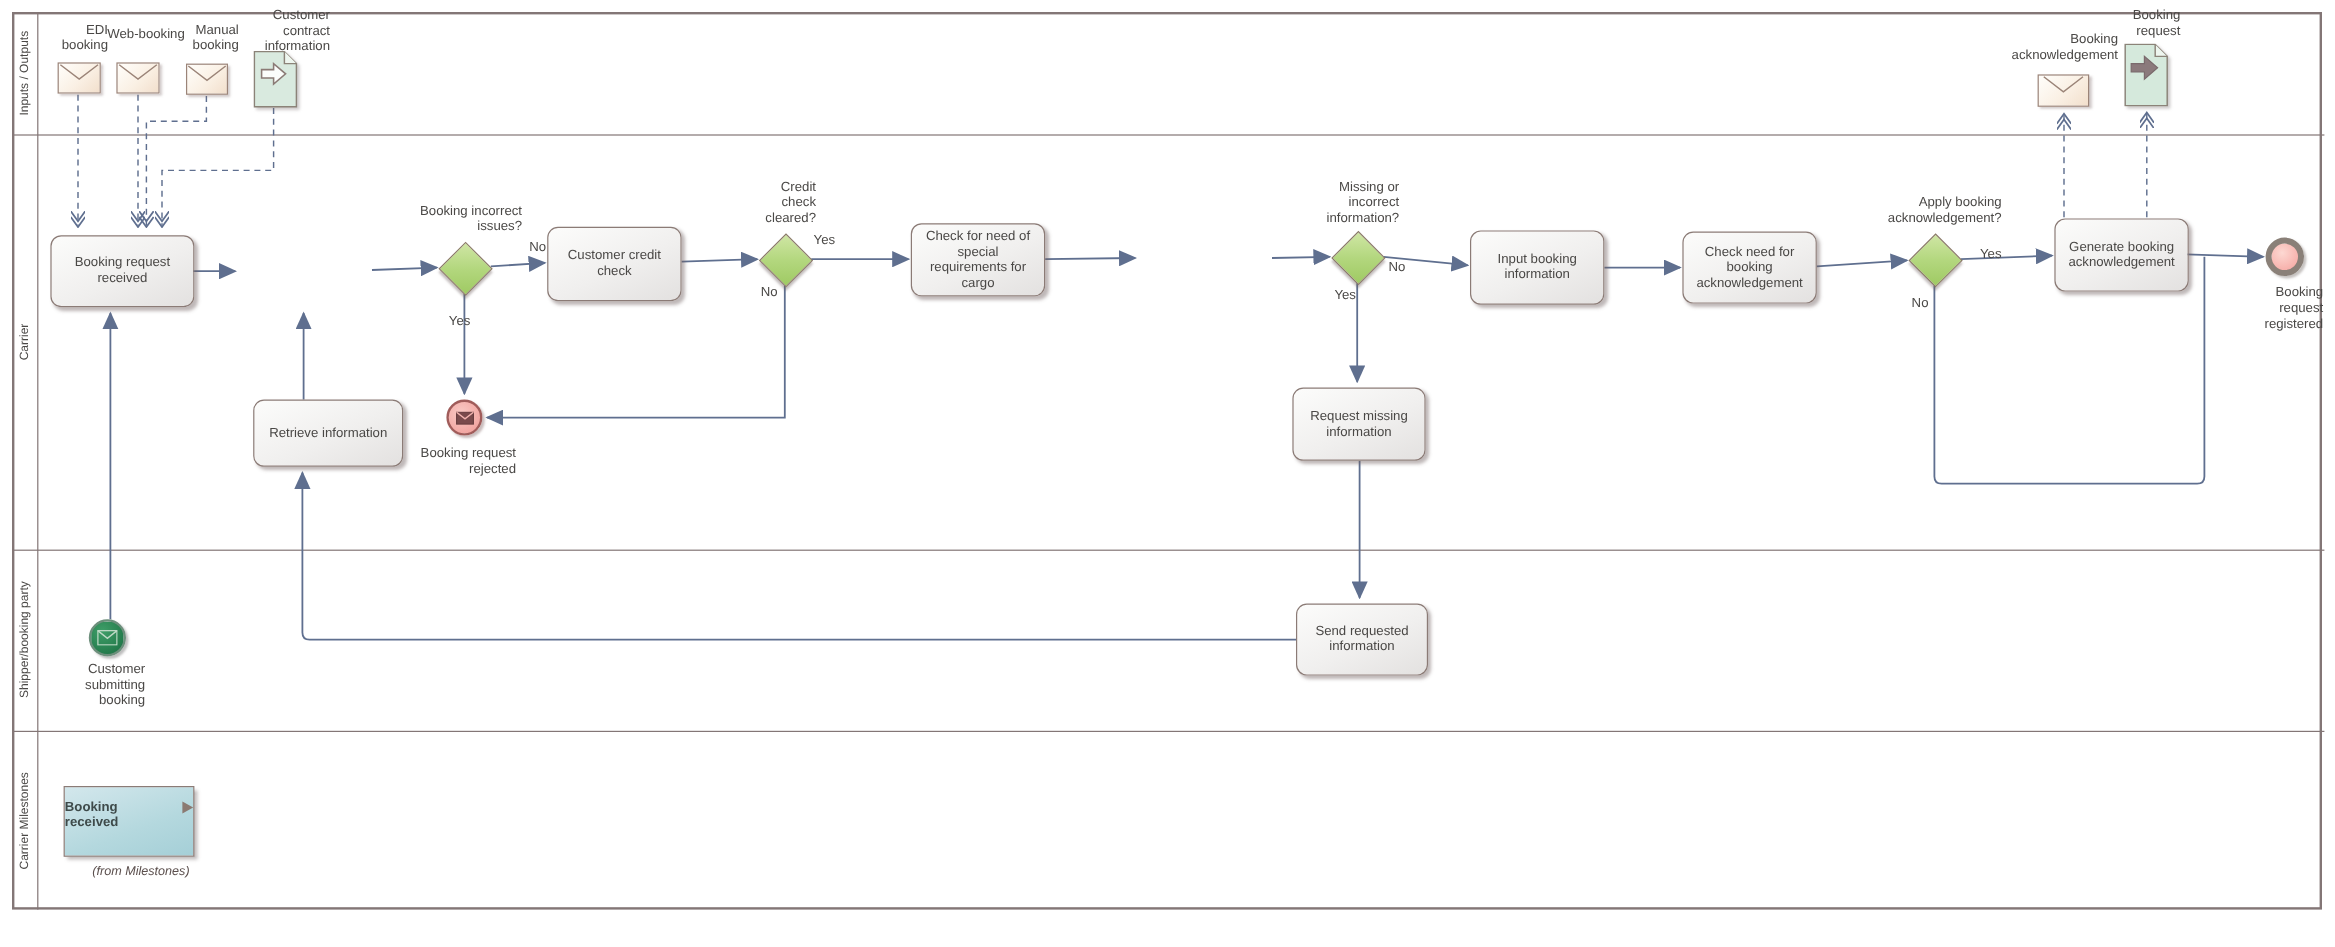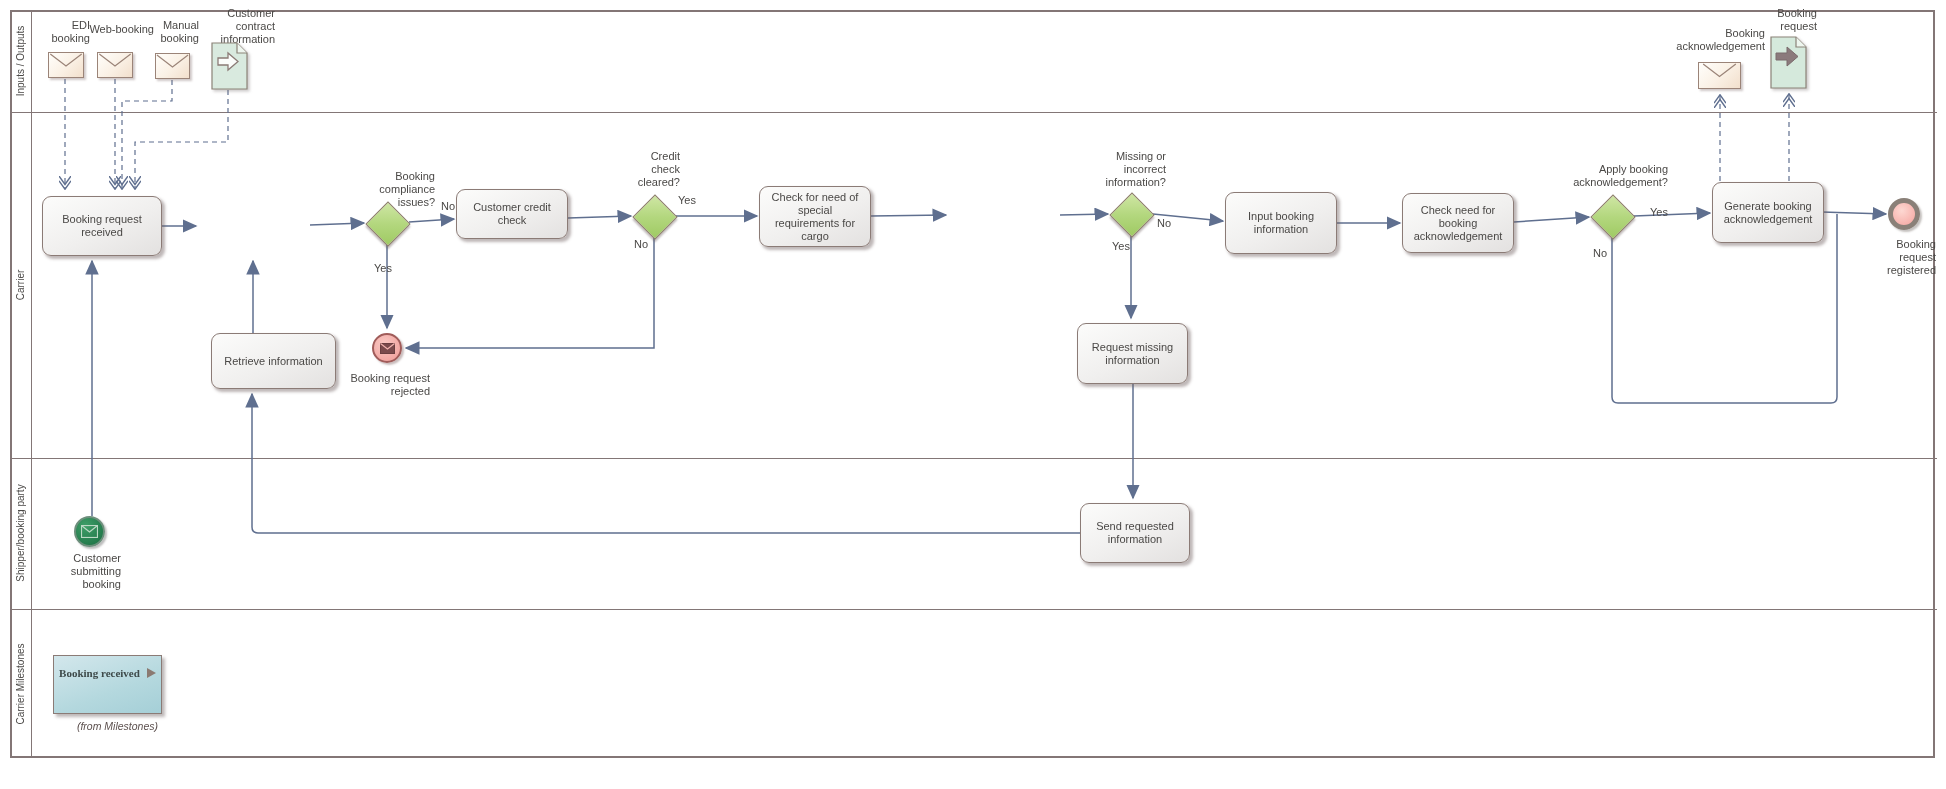--- a/index.html
+++ b/index.html
@@ -31,21 +31,21 @@
   .event-start{background:radial-gradient(circle at 35% 30%,#3f9e68,#237a4b 75%);
     border:2px solid #6d8f7c;box-shadow:2px 2px 2px rgba(90,90,90,.4);}
   .event-error{background:radial-gradient(circle at 40% 35%,#f9c9c4,#f1a39f 80%);
     border:2px solid #a05c5a;box-shadow:2px 2px 2px rgba(120,90,90,.4);}
   .event-end{background:radial-gradient(circle at 40% 35%,#fdd8d2,#f6aba6 85%);
     border:5px solid #8a8078;box-shadow:2px 2px 2px rgba(110,100,95,.4);}
   .milestone{position:absolute;box-sizing:border-box;border:1px solid #8b7b76;
     background:linear-gradient(160deg,#d3e7ec 0%,#b4d8de 60%,#a5cfd7 100%);
     box-shadow:3px 3px 3px rgba(110,100,100,.45);
     display:flex;align-items:flex-start;justify-content:center;gap:7px;
-    font-size:11px;font-weight:bold;color:#3e4a4a;padding-top:11px;font-family:Liberation Serif, serif;}
+    font-size:11px;font-weight:bold;color:#3e4a4a;padding-top:11px;}
   .tri{width:0;height:0;border-left:9px solid #8b7a72;border-top:5.5px solid transparent;
     border-bottom:5.5px solid transparent;margin-top:1px;}
   .doc{position:absolute;}
   .doc svg{display:block;filter:drop-shadow(2px 2px 1.5px rgba(110,100,100,.35));}
   svg.wires{position:absolute;left:0;top:0;pointer-events:none;}
 </style>
 </head>
 <body>
 
 <div class="diagram">
@@ -138,21 +138,21 @@
     <svg width="38" height="53" viewBox="0 0 38 53">
       <path d="M1,1 H26 L36,11 V52 H1 Z" fill="#d5e9dc" stroke="#8b8378" stroke-width="1.2"></path>
       <path d="M26,1 V11 H36" fill="#eef6ef" stroke="#8b8378" stroke-width="1.2"></path>
       <path d="M6,17 h11 v-6 l11,9.5 -11,9.5 v-6 H6 Z" fill="#8b7a7c" stroke="#7a6a6c" stroke-width="1"></path>
     </svg>
   </div>
 
   <div class="task" style="left:42px;top:196px;width:120px;height:60px">
     <span>Booking request received</span>
     </div>
-  <div class="task" style="left:456px;top:189px;width:112px;height:50px">
+  <div class="task" style="left:456px;top:189px;width:112px;height:62px">
     <span>Customer credit check</span>
     </div>
   <div class="task" style="left:759px;top:186px;width:112px;height:61px">
     <span>Check for need of special requirements for cargo</span>
     </div>
   <div class="task" style="left:1225px;top:192px;width:112px;height:62px">
     <span>Input booking information</span>
     </div>
   <div class="task" style="left:1402px;top:193px;width:112px;height:60px">
     <span>Check need for booking acknowledgement</span>
@@ -164,21 +164,21 @@
     <span>Retrieve information</span>
     </div>
   <div class="task" style="left:1077px;top:323px;width:111px;height:61px">
     <span>Request missing information</span>
     </div>
   <div class="task" style="left:1080px;top:503px;width:110px;height:60px">
     <span>Send requested information</span>
     </div>
 
   <div class="gateway" style="left:372px;top:208px"></div>
-  <div class="lbl" style="left:340px;top:170px;width:95px">Booking compliance issues?</div>
+  <div class="lbl" style="left:340px;top:170px;width:95px">Booking incorrect issues?</div>
   <div class="gateway" style="left:639px;top:201px"></div>
   <div class="lbl" style="left:628px;top:150px;width:52px">Credit check cleared?</div>
   <div class="gateway" style="left:1116px;top:199px"></div>
   <div class="lbl" style="left:1096px;top:150px;width:70px">Missing or incorrect information?</div>
   <div class="gateway" style="left:1597px;top:201px"></div>
   <div class="lbl" style="left:1558px;top:163px;width:110px">Apply booking acknowledgement?</div>
 
   <div class="yn" style="left:441px;top:200px">No</div>
   <div class="yn" style="left:374px;top:262px">Yes</div>
   <div class="yn" style="left:678px;top:194px">Yes</div>

